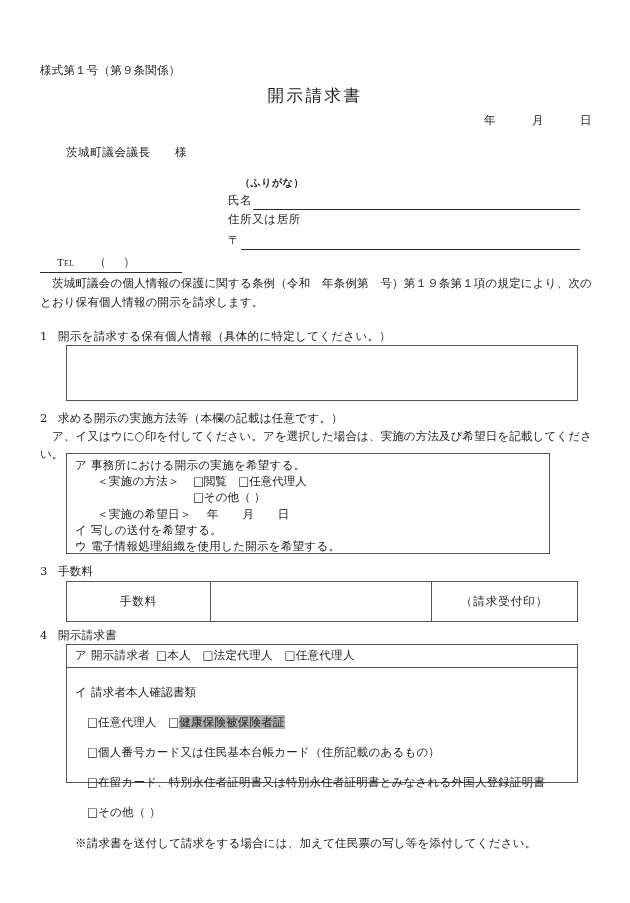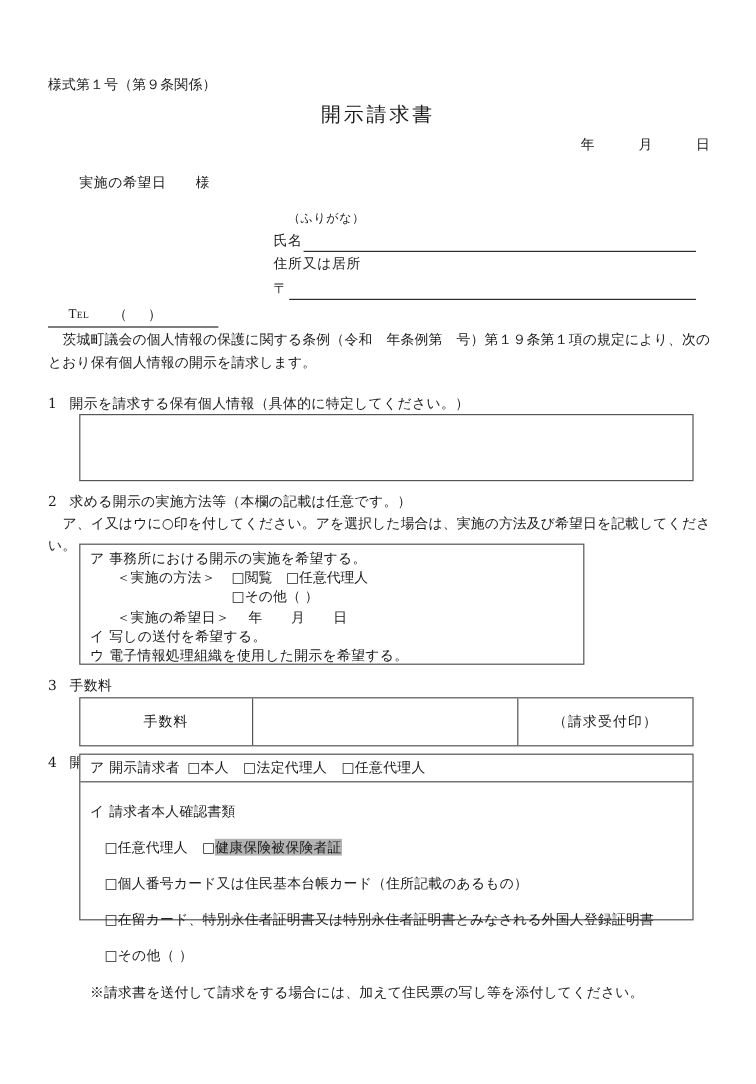--- a/index.html
+++ b/index.html
@@ -53,20 +53,21 @@
     left: 66px; top: 144px;
     font-size: 11.5px;
     letter-spacing: 0.6px;
   }
 
   
   #furigana {
     left: 240px; top: 176px;
     font-size: 10px;
     letter-spacing: 0.5px;
+    font-weight: bold;
   }
   .field-row {
     position: absolute;
     left: 228px;
     width: 352px;
     display: flex;
     align-items: flex-end;
     font-size: 11.5px;
   }
   .field-row .lbl {
@@ -150,21 +151,21 @@
     box-sizing: border-box;
     background: #fff;
   }
   #sec1-box {
     left: 66px; top: 345px;
     width: 512px; height: 56px;
   }
 
   #sec2-box {
     left: 66px; top: 453px;
-    width: 421px; height: 101px;
+    width: 484px; height: 101px;
     padding: 3px 0 0 0;
   }
   .opt-line {
     font-size: 11.5px;
     line-height: 16.2px;
     letter-spacing: 0.3px;
     padding-left: 8px;
     white-space: nowrap;
   }
   .opt-line .mk { display: inline-block; width: 16px; }
@@ -188,21 +189,21 @@
     font-size: 11.5px;
     letter-spacing: 1px;
     box-sizing: border-box;
   }
   #fee-label-cell  { width: 28.2%; border-right: 1px solid #555; }
   #fee-value-cell  { width: 43.4%; border-right: 1px solid #555; }
   #fee-stamp-cell  { width: 28.4%; }
 
   
   #sec4-box {
-    left: 66px; top: 628px;
+    left: 66px; top: 644px;
     width: 512px; height: 139px;
   }
   #sec4-row-a {
     border-bottom: 1px solid #555;
     padding: 2px 0 3px 8px;
     font-size: 11.5px;
     letter-spacing: 0.3px;
     white-space: nowrap;
   }
   #sec4-row-b {
@@ -225,21 +226,21 @@
 <body>
 
 <div class="page">
 
   <div class="abs jp" id="form-code">様式第１号（第９条関係）</div>
 
   <div class="abs jp" id="doc-title">開示請求書</div>
 
   <div class="abs jp" id="date-line">年　　　月　　　日</div>
 
-  <div class="abs jp" id="addressee">実施の希望日　　様</div>
+  <div class="abs jp" id="addressee">茨城町議会議長　　様</div>
 
   <div class="abs jp" id="furigana">（ふりがな）</div>
 
   <div class="field-row" id="name-row">
     <span class="lbl jp">氏名</span>
     <span class="rule"></span>
   </div>
 
   <div class="field-row" id="addr-row">
     <span class="lbl jp">住所又は居所</span>

